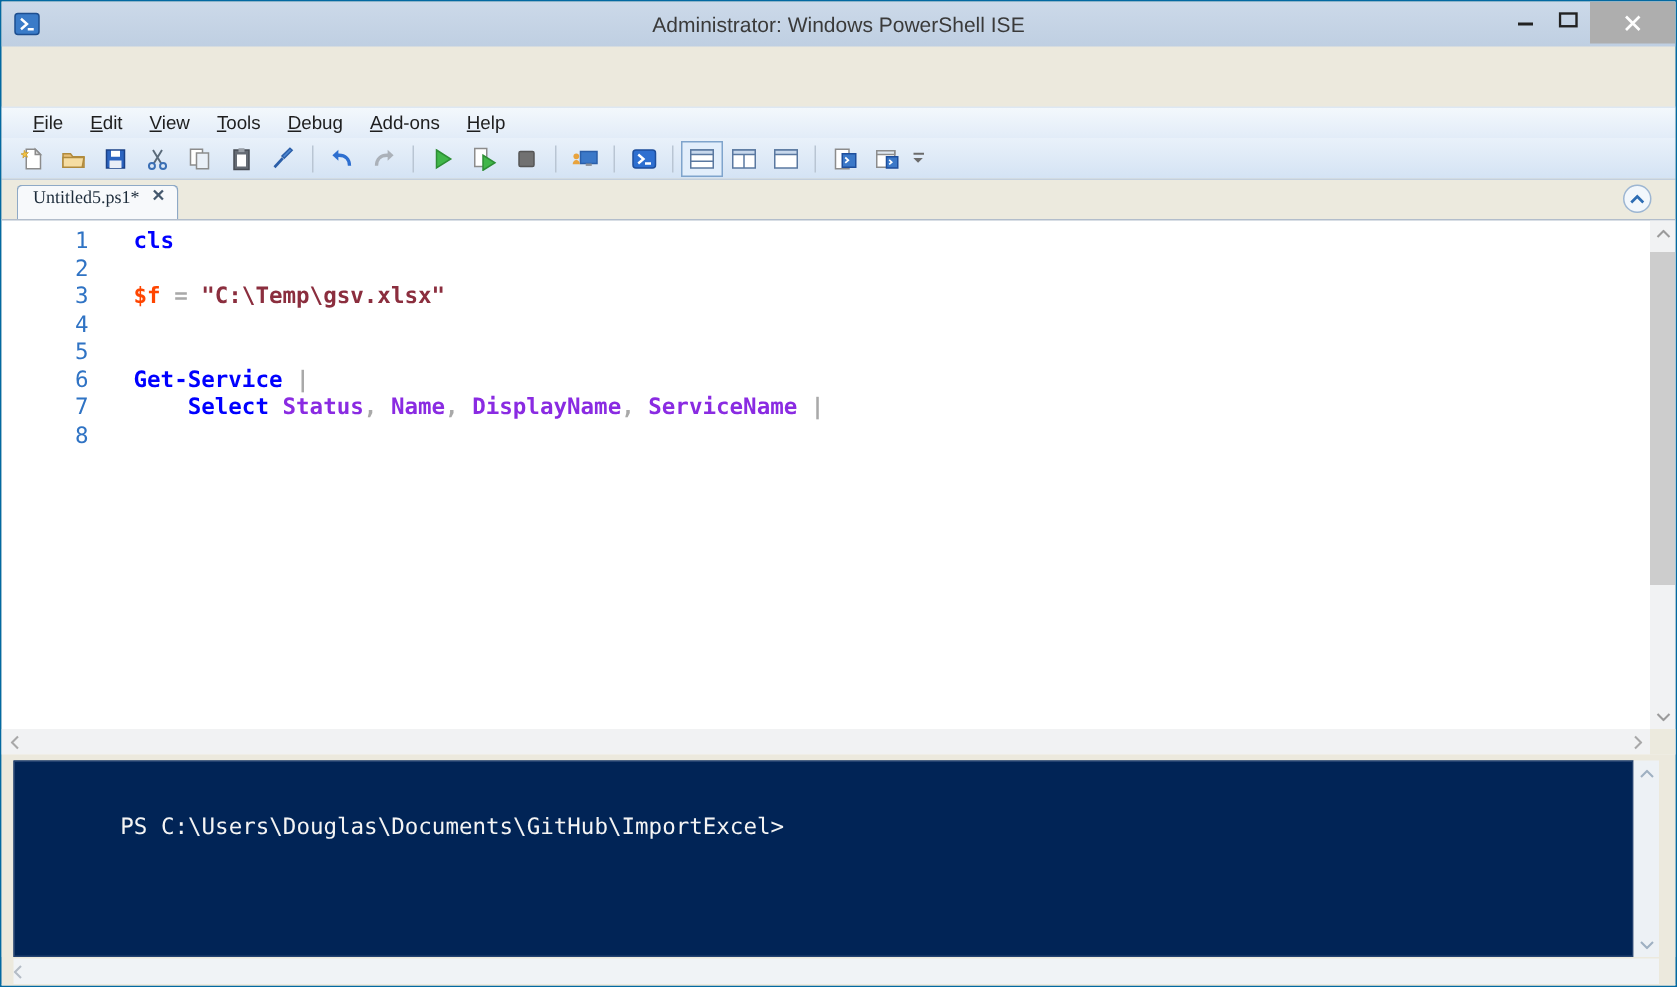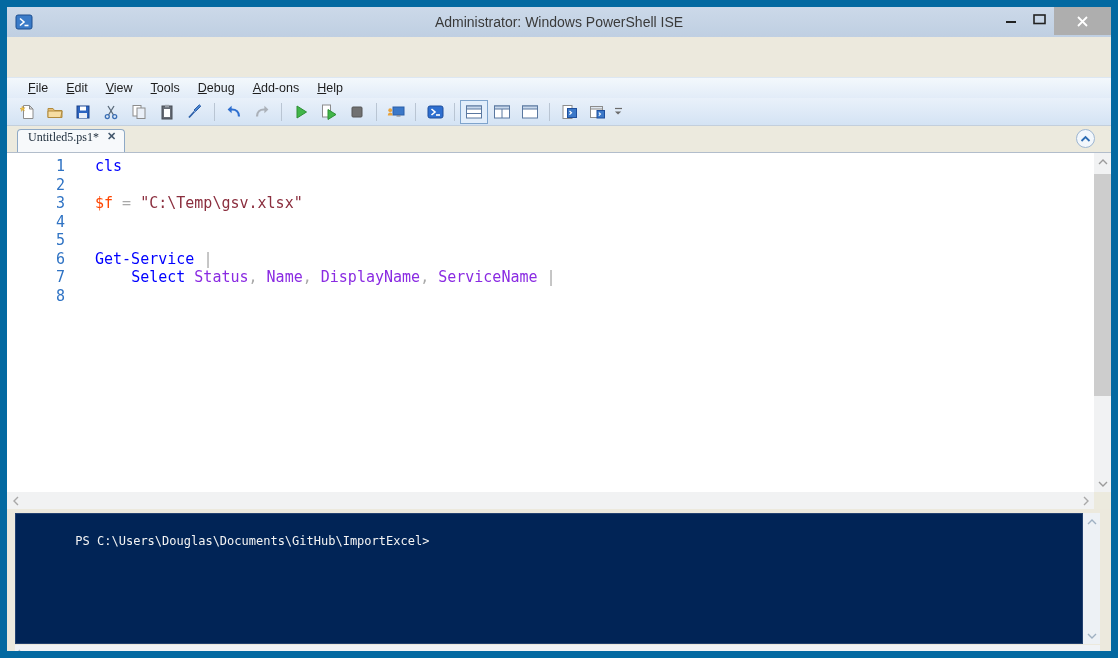--- a/index.html
+++ b/index.html
@@ -1,19 +1,19 @@
 <!DOCTYPE html>
 <html style="--console_bg: #012456; --command: #0000ff; --parameter: #000080; --argument: #8a2be2; --variable: #ff4500; --string: #8b2e3e; --operator: #a9a9a9; --line_number: #2f73c4;"><head>
 <meta charset="utf-8">
 <style>
   * { margin:0; padding:0; box-sizing:border-box; }
   html,body { background:#9a9a9a; font-family:"Liberation Sans", sans-serif; }
   .window{
     width:1118px; height:658px; display:flex; flex-direction:column;
-    border:7px solid #0369a1; background:#ece9dd; overflow:hidden; position:relative;
+    border:1px solid #0369a1; background:#ece9dd; overflow:hidden; position:relative;
   }
   
   .titlebar{ height:30px; flex:none; background:linear-gradient(#ccd9e9,#bfcfe2);
     display:flex; align-items:center; position:relative; }
   .app-icon{ width:18px; height:16px; margin-left:8px; flex:none; }
   .title-text{ position:absolute; left:0; right:0; text-align:center; font-size:14px; color:#3a3a3a; }
   .win-controls{ margin-left:auto; display:flex; align-items:flex-start; height:30px; }
   .win-btn{ width:29px; height:24px; display:flex; align-items:center; justify-content:center; cursor:default; }
   .win-btn.close{ width:57px; height:28px; background:#aeaeae; }
   
@@ -36,43 +36,43 @@
     display:flex; gap:8px; font-size:12px; color:#1c2b3a; position:relative; z-index:2;font-family:Liberation Serif, serif; }
   .tab-close{ font-size:11px; color:#44586d; font-weight:bold; }
   .collapse-btn{ position:absolute; right:16px; top:3px; width:19px; height:19px; border-radius:50%;
     border:1px solid #9db6d2; background:#f2f7fc; display:flex; align-items:center; justify-content:center; }
   
   .editor-outer{ height:357px; flex:none; background:#fff; border-top:1px solid #b2bdcb; display:flex; flex-direction:column; }
   .editor-main{ flex:1; display:flex; overflow:hidden; }
   .editor-text{ flex:1; padding-top:4px; font-family:"DejaVu Sans Mono", monospace; font-size:15px; overflow:hidden; }
   .code-row{ display:flex; height:18.5px; line-height:18.5px; }
   .gutter-num{ width:58px; flex:none; text-align:right; color:var(--line_number,#2f73c4); }
-  .code-text{ padding-left:30px; white-space:pre; color:#000; }
+  .code-text{ padding-left:30px; white-space:pre; color:#000;font-weight:bold; }
   .tok-command{ color:var(--command,#0000ff); }
   .tok-parameter{ color:var(--parameter,#000080); }
   .tok-argument{ color:var(--argument,#8a2be2); }
   .tok-variable{ color:var(--variable,#ff4500); }
   .tok-string{ color:var(--string,#8b2e3e); }
   .tok-operator{ color:var(--operator,#a9a9a9); }
   .tok-plain{ color:#000; }
   
   .vscroll{ width:17px; flex:none; background:#f1f2f3; display:flex; flex-direction:column; align-items:center; }
   .vscroll .arrow{ height:17px; width:17px; display:flex; align-items:center; justify-content:center; flex:none; }
   .vscroll .thumb{ width:17px; background:#cdcdcd; flex:none; }
   .vscroll .track{ flex:1; }
   .hscroll{ height:17px; flex:none; background:#f1f2f3; display:flex; align-items:center; }
   .hscroll .arrow{ width:17px; height:17px; display:flex; align-items:center; justify-content:center; flex:none; }
   .hscroll .track{ flex:1; height:17px; }
   .scroll-corner{ width:17px; height:17px; flex:none; background:#eceade; }
   
   .splitter{ height:4px; flex:none; background:#ece9dd; }
   .console-row{ height:131px; flex:none; display:flex; padding:0 11px 0 8px; background:#ece9dd; }
   .console-pane{ flex:1; background:var(--console_bg,#012456); border:1px solid #23416f;
-    font-family:"DejaVu Sans Mono", monospace; font-size:12px; color:#f4f4f4;
-    padding:6px 0 0 16px; white-space:pre; overflow:hidden; }
+    font-family:"DejaVu Sans Mono", monospace; font-size:15px; color:#f4f4f4;
+    padding:16px 0 0 16px; white-space:pre; overflow:hidden; }
   .console-vscroll{ width:17px; flex:none; background:#edf1f5; display:flex; flex-direction:column; justify-content:space-between; align-items:center; }
   .console-hscroll{ height:17px; flex:none; margin:1px 11px 0 8px; background:#f0f3f6; display:flex; align-items:center; }
   .gap-row{ height:6px; flex:none; background:#ece9dd; }
   
   .statusbar{ flex:1; background:linear-gradient(#f4f6f9,#e8ecf1); border-top:1px solid #cdd2d9;
     display:flex; align-items:center; justify-content:flex-end; font-size:12.5px; color:#45494e;
     padding-right:24px; position:relative; }
   .sb-sep{ width:1px; height:19px; background:#c6cbd2; margin:0 12px; }
   .sb-slider{ width:138px; height:17px; position:relative; margin-right:14px; }
   .sb-slider .rail{ position:absolute; left:0; right:0; top:8px; border-top:1px dotted #b6bcc4; }

